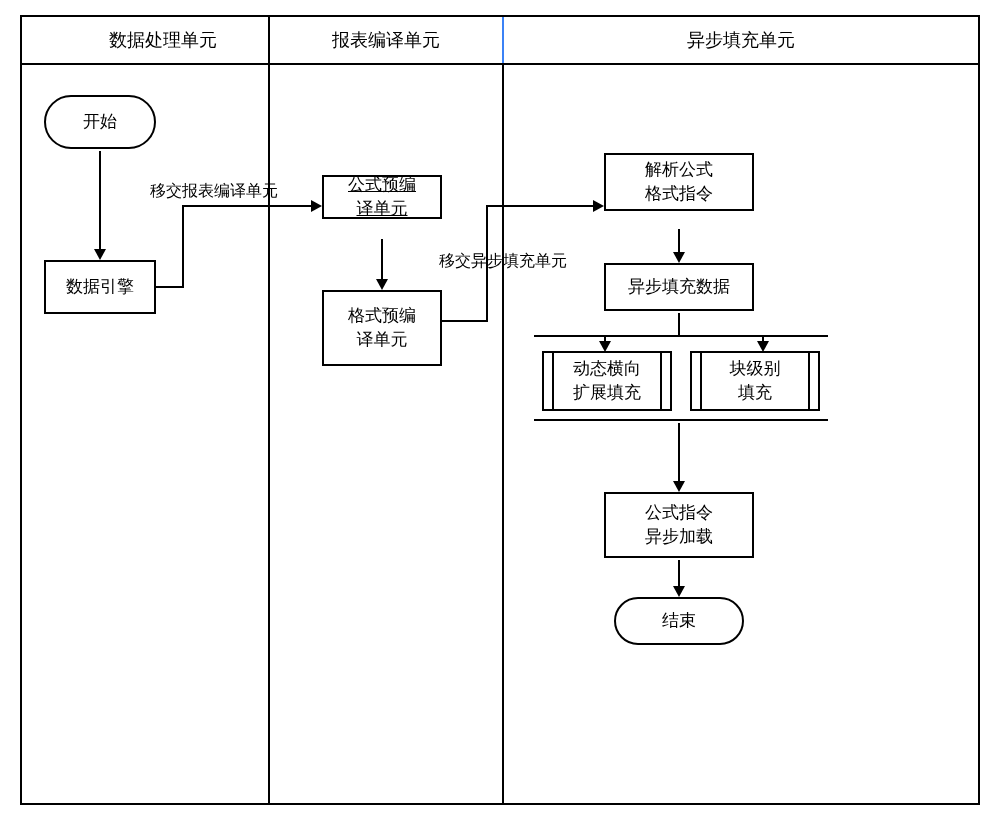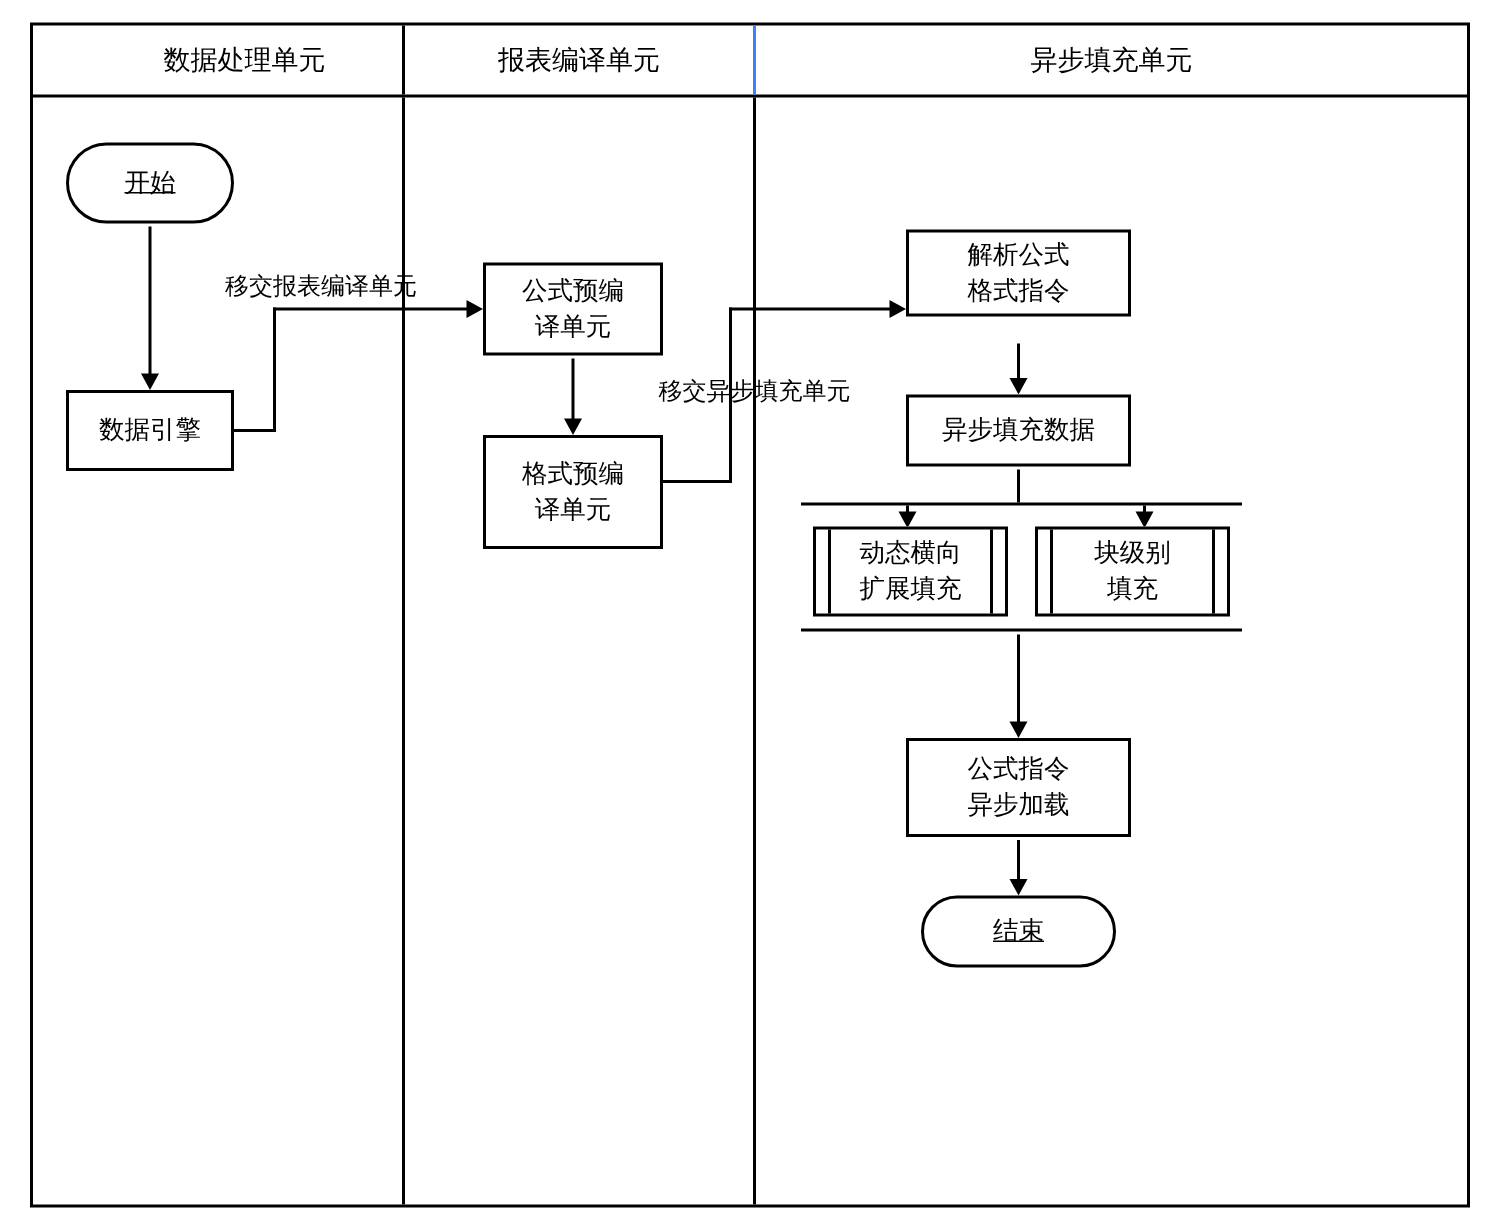--- a/index.html
+++ b/index.html
@@ -49,21 +49,20 @@
       background: #fff;
       display: flex;
       align-items: center;
       justify-content: center;
       font-size: 17px;
       line-height: 1.4;
       text-align: center;
     }
     .pill {
       border-radius: 999px;
-      text-decoration: underline;
     }
     .predef {
       
     }
     .predef::before, .predef::after {
       content: "";
       position: absolute;
       top: 0; bottom: 0;
       width: 0;
       border-left: 2px solid #000;
@@ -131,21 +130,21 @@
       <div class="arrow-line" style="left:134px; top:221px; width:28px; height:2px;"></div>
       <div class="arrow-line" style="left:160px; top:140px; width:2px; height:83px;"></div>
     </div>
 
     <div class="lane l2">
 
       <div class="arrow-line" style="left:-88px; top:140px; width:130px; height:2px;"></div>
       <div class="arrow-head right" style="left:41px; top:135px;"></div>
       <div class="label" style="left:-120px; top:116px;">移交报表编译单元</div>
 
-      <div class="shape" style="left:52px; top:110px; width:120px; height:62px; white-space:pre;"><span>公式预编
+      <div class="shape" style="left:52px; top:110px; width:120px; height:44px; white-space:pre;text-decoration:underline;"><span>公式预编
 译单元</span></div>
       <div class="arrow-line" style="left:111px; top:174px; width:2px; height:42px;"></div>
       <div class="arrow-head down" style="left:106px; top:214px;"></div>
       <div class="shape" style="left:52px; top:225px; width:120px; height:76px; white-space:pre;"><span>格式预编
 译单元</span></div>
 
       <div class="arrow-line" style="left:172px; top:255px; width:46px; height:2px;"></div>
       <div class="arrow-line" style="left:216px; top:140px; width:2px; height:117px;"></div>
     </div>
 

